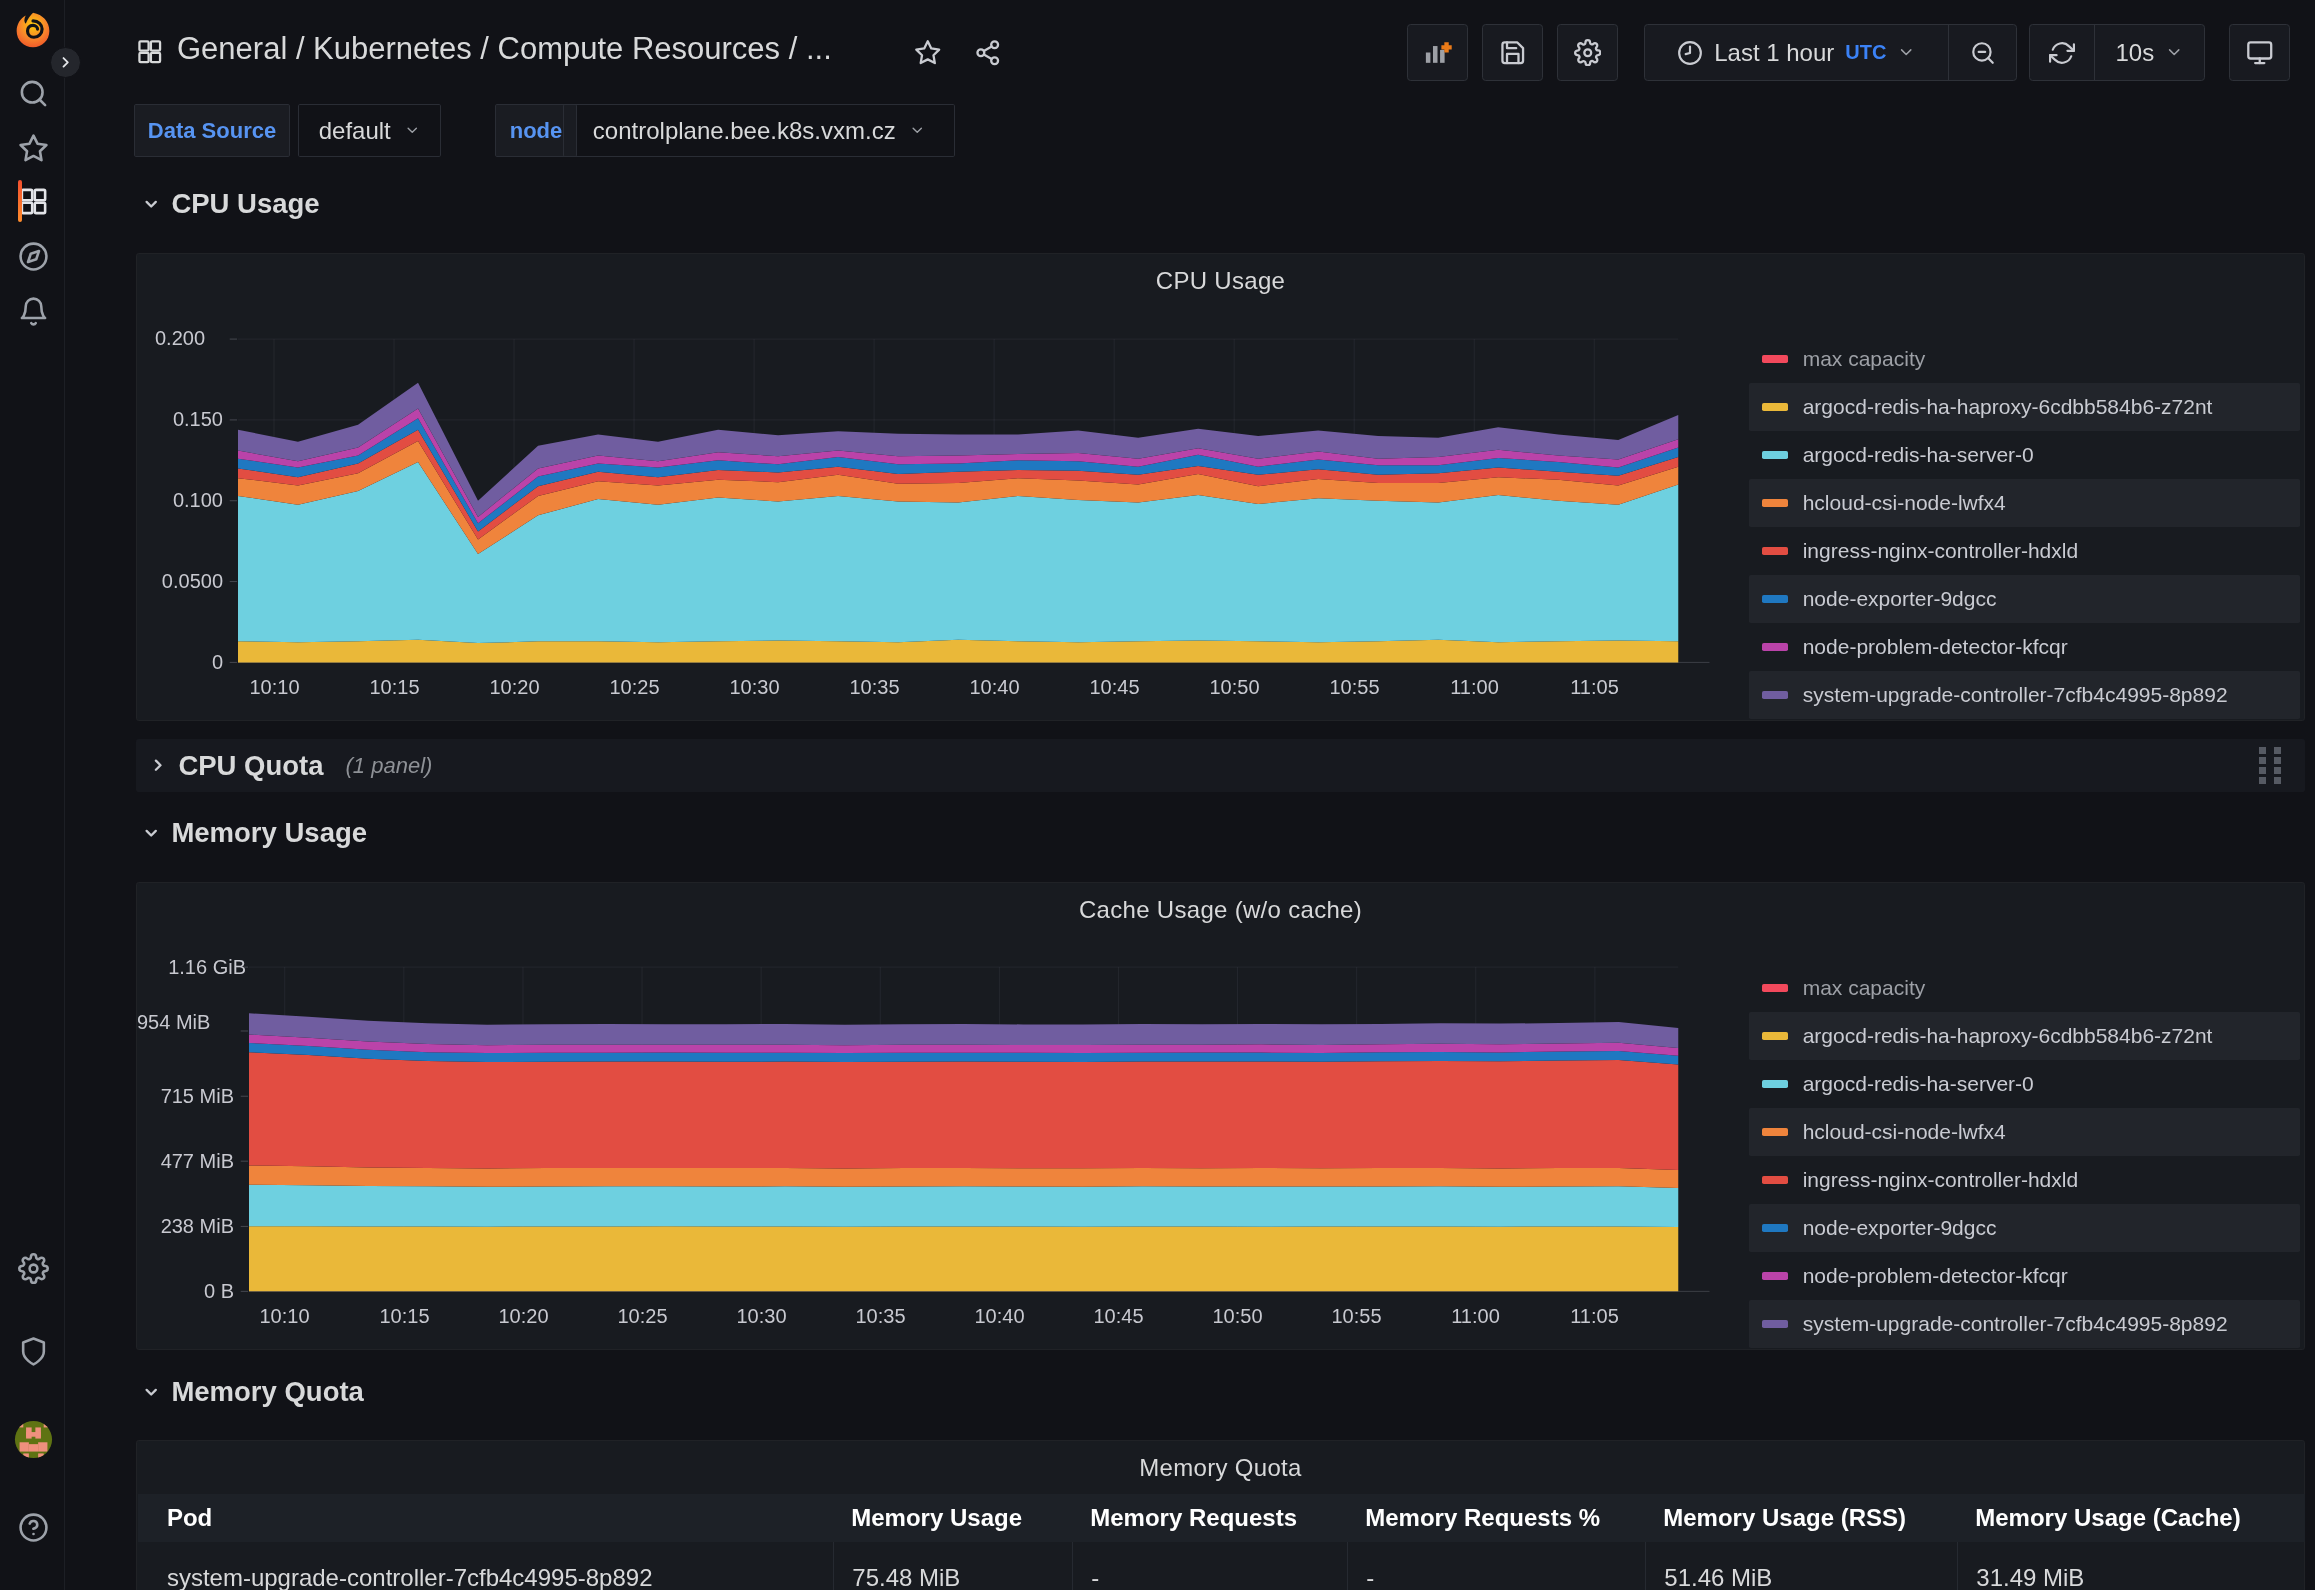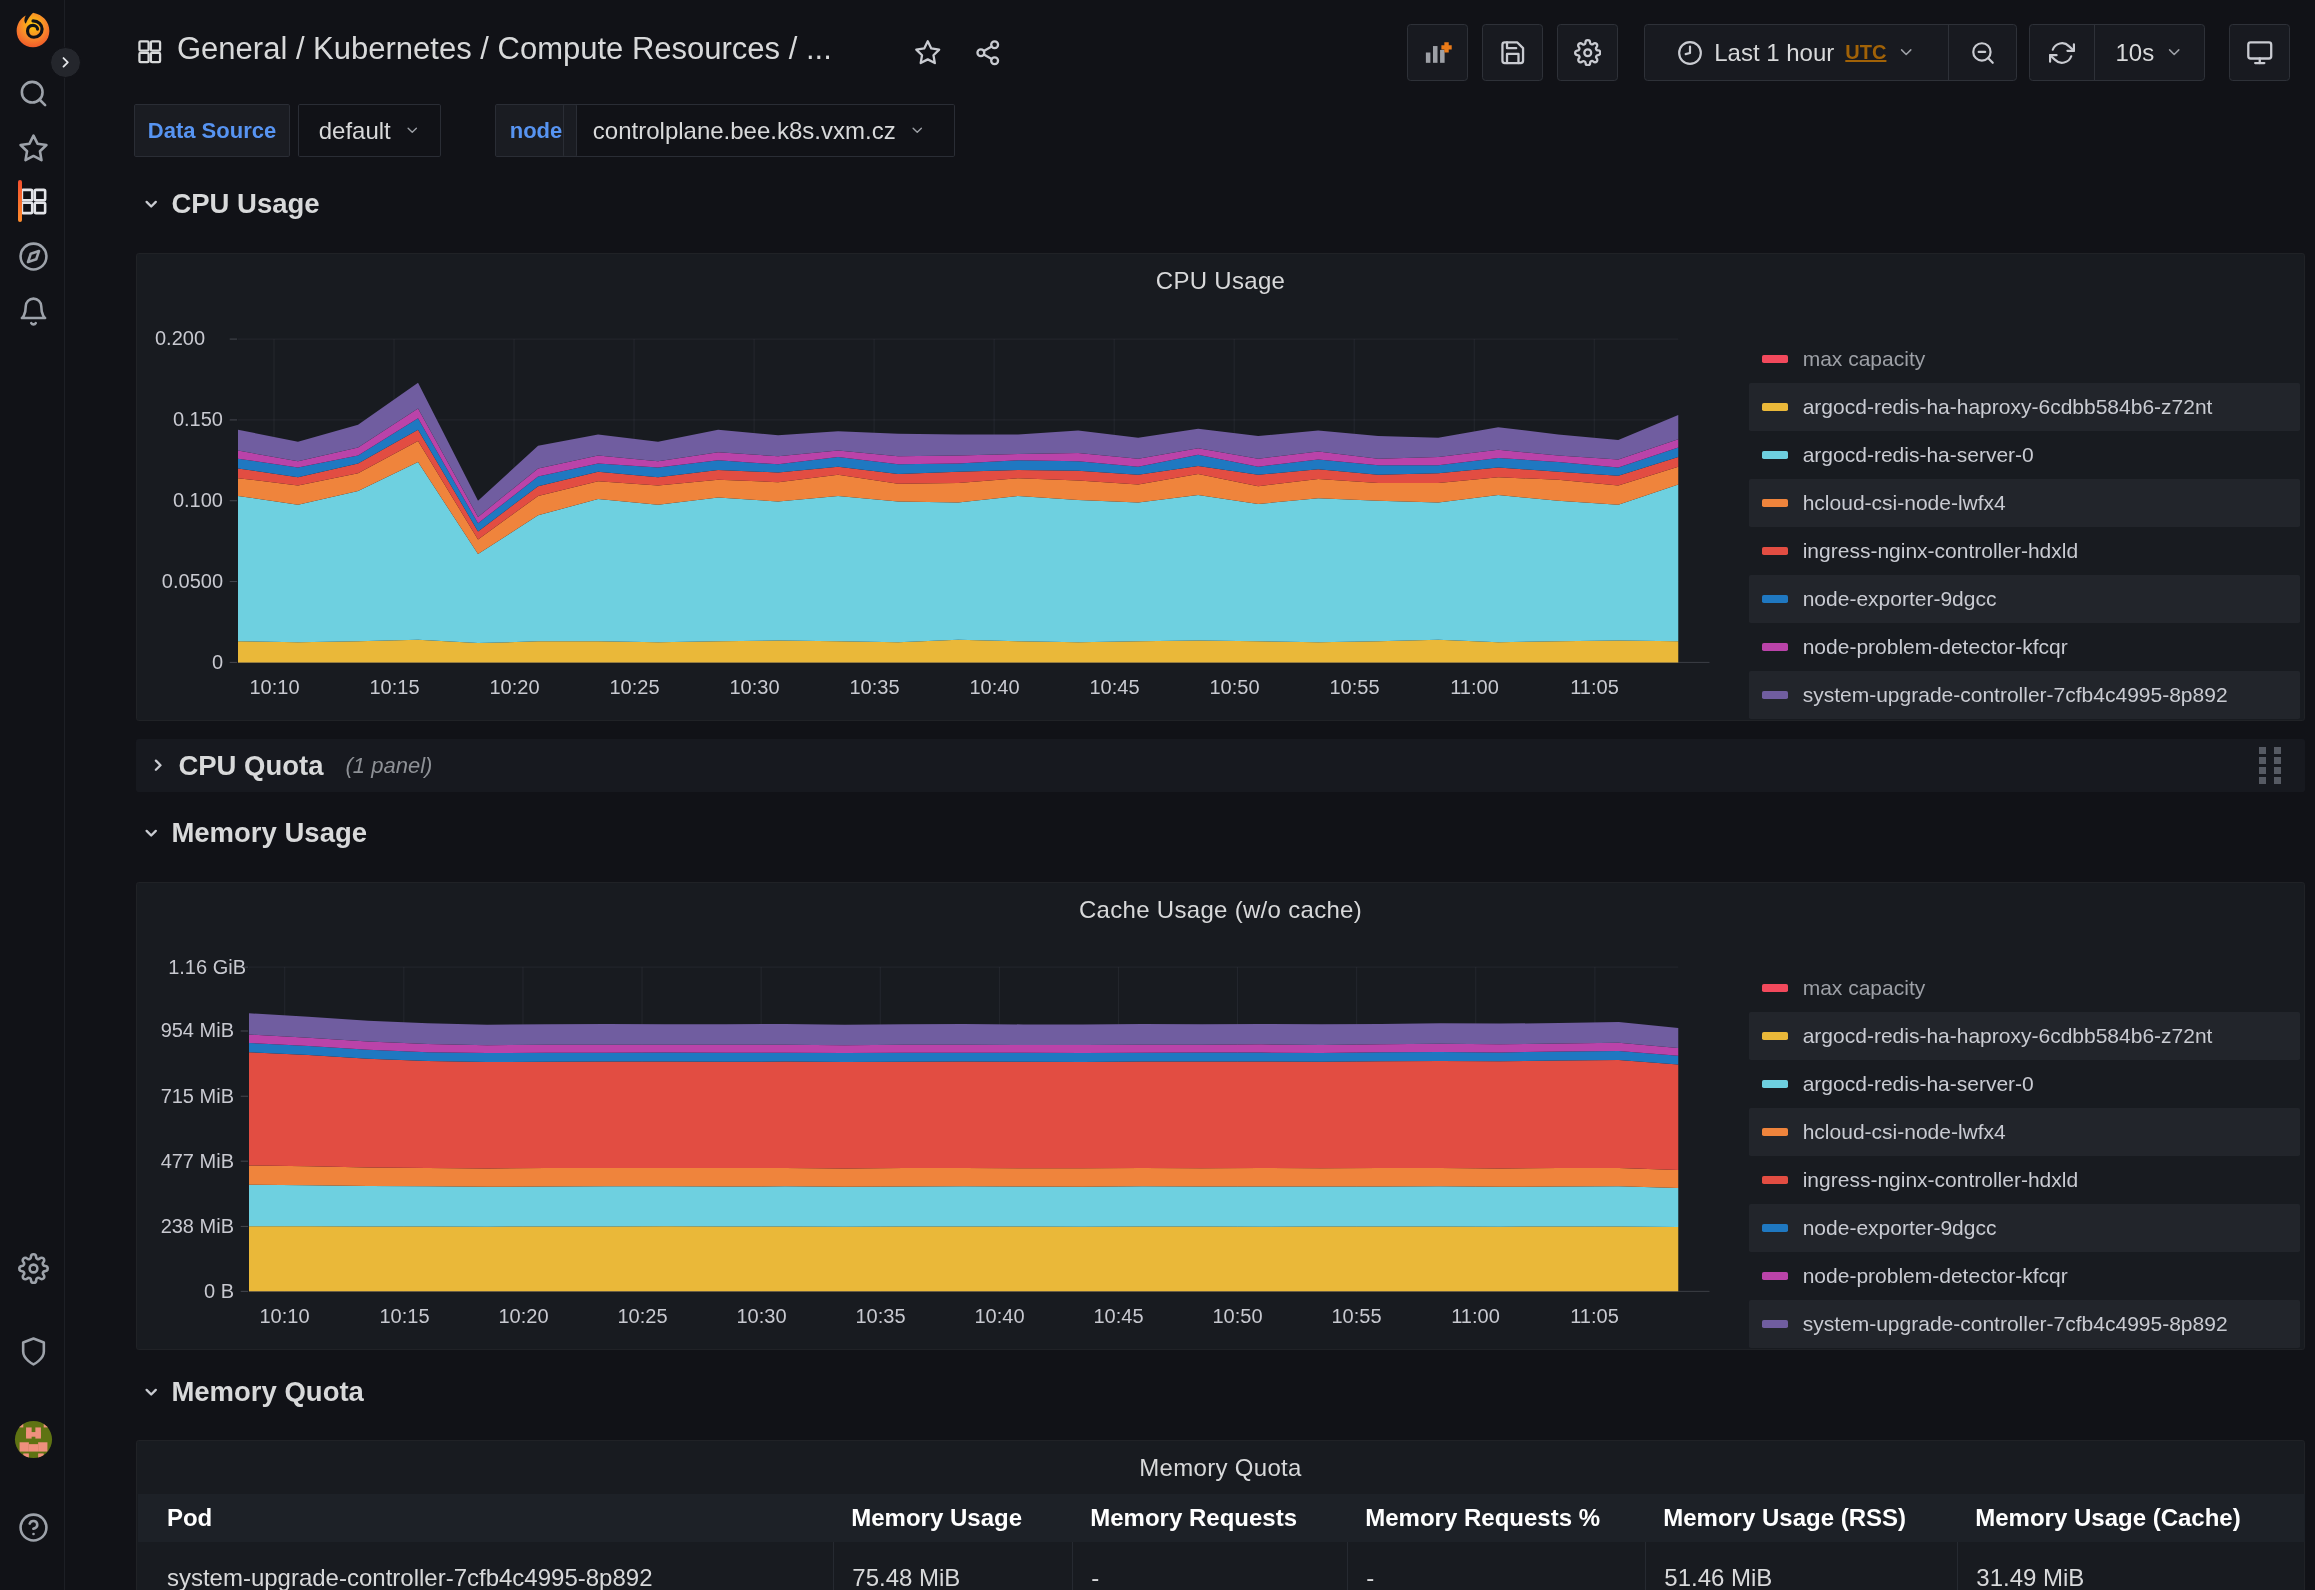--- a/index.html
+++ b/index.html
@@ -19,21 +19,21 @@
   .expand-btn { position:absolute; left:50px; top:47px; width:31px; height:31px; border-radius:50%; background:#24262C; border:1.8px solid #111217; display:flex; align-items:center; justify-content:center; cursor:pointer; z-index:9; }
   
   .main { position:absolute; left:65px; top:0; width:2251px; height:100%; }
   .breadcrumb-text { position:absolute; left:112px; top:31px; font-size:31px; font-weight:500; color:#D8D9DA; white-space:nowrap; }
   .hdr-icon { position:absolute; top:39px; }
   .btn { position:absolute; top:24px; height:57px; background:#181A20; border:0.9px solid #2E3138; border-radius:3.7px; display:flex; align-items:center; justify-content:center; cursor:pointer; }
   .btn-group { padding:0; }
   .btn-seg { height:100%; display:flex; align-items:center; justify-content:center; gap:11px; padding:0 16.5px; }
   .btn-seg + .btn-seg { border-left:0.9px solid #2E3138; }
   .tp-text { font-size:24px; font-weight:500; color:#D8D9DA; }
-  .tp-utc { font-size:20px; font-weight:700; color:#a16207;text-decoration:underline; }
+  .tp-utc { font-size:20px; font-weight:700; color:#3b82f6; }
   
   .chip { position:absolute; top:104px; height:53px; border:0.9px solid #2A2D35; border-radius:1.8px; display:flex; align-items:center; justify-content:center; cursor:pointer; }
   .chip-label { background:#1A1C22; color:#5794F2; font-weight:700; font-size:22px; }
   .chip-value { background:transparent; color:#D8D9DA; font-size:24px; gap:13px; padding:0 16.5px; }
   
   .section-head { position:absolute; left:77px; display:flex; align-items:center; gap:11px; cursor:pointer; }
   .section-head .title { font-size:27.5px; font-weight:700; color:#D8D9DA; }
   
   .panel { position:absolute; left:71px; width:2169px; background:#181B20; border:0.9px solid #202226; border-radius:2.8px; }
   .panel-title { position:absolute; left:0; top:13px; width:100%; text-align:center; font-size:24px; font-weight:500; color:#D8D9DA; letter-spacing:0.3px; }
@@ -411,21 +411,21 @@
         <polygon points="0.0,216.0 64.8,216.9 129.7,218.1 194.5,218.7 259.3,219.3 324.2,218.7 389.0,218.7 453.8,218.7 518.7,218.7 583.5,218.7 648.3,219.3 713.2,218.7 778.0,218.7 842.8,219.0 907.7,219.0 972.5,218.7 1037.3,219.0 1102.2,218.7 1167.0,219.0 1231.8,218.7 1296.7,218.7 1361.5,219.3 1426.3,218.7 1491.2,218.7 1556.0,220.8 1556.0,240.4 1491.2,238.6 1426.3,238.9 1361.5,239.2 1296.7,238.6 1231.8,238.9 1167.0,238.9 1102.2,238.9 1037.3,238.9 972.5,238.6 907.7,239.2 842.8,238.9 778.0,238.6 713.2,238.9 648.3,239.2 583.5,238.6 518.7,238.9 453.8,238.6 389.0,238.6 324.2,238.9 259.3,239.2 194.5,238.6 129.7,238.3 64.8,237.4 0.0,236.8" fill="#EF843C"></polygon>
         <polygon points="0.0,92.7 64.8,95.7 129.7,99.8 194.5,102.2 259.3,103.4 324.2,103.1 389.0,102.8 453.8,102.8 518.7,103.1 583.5,102.8 648.3,103.4 713.2,103.1 778.0,102.8 842.8,103.1 907.7,103.4 972.5,102.8 1037.3,102.8 1102.2,102.8 1167.0,103.1 1231.8,102.5 1296.7,102.2 1361.5,102.5 1426.3,101.6 1491.2,101.0 1556.0,106.1 1556.0,220.8 1491.2,218.7 1426.3,218.7 1361.5,219.3 1296.7,218.7 1231.8,218.7 1167.0,219.0 1102.2,218.7 1037.3,219.0 972.5,218.7 907.7,219.0 842.8,219.0 778.0,218.7 713.2,218.7 648.3,219.3 583.5,218.7 518.7,218.7 453.8,218.7 389.0,218.7 324.2,218.7 259.3,219.3 194.5,218.7 129.7,218.1 64.8,216.9 0.0,216.0" fill="#E24D42"></polygon>
         <polygon points="0.0,82.6 64.8,85.9 129.7,90.0 194.5,92.7 259.3,93.6 324.2,93.3 389.0,93.3 453.8,93.0 518.7,93.3 583.5,93.3 648.3,93.6 713.2,93.3 778.0,93.3 842.8,93.3 907.7,93.6 972.5,93.3 1037.3,93.0 1102.2,93.0 1167.0,93.6 1231.8,92.7 1296.7,92.4 1361.5,93.0 1426.3,91.8 1491.2,91.2 1556.0,96.6 1556.0,106.1 1491.2,101.0 1426.3,101.6 1361.5,102.5 1296.7,102.2 1231.8,102.5 1167.0,103.1 1102.2,102.8 1037.3,102.8 972.5,102.8 907.7,103.4 842.8,103.1 778.0,102.8 713.2,103.1 648.3,103.4 583.5,102.8 518.7,103.1 453.8,102.8 389.0,102.8 324.2,103.1 259.3,103.4 194.5,102.2 129.7,99.8 64.8,95.7 0.0,92.7" fill="#1F78C1"></polygon>
         <polygon points="0.0,73.4 64.8,77.0 129.7,81.1 194.5,83.8 259.3,85.0 324.2,84.4 389.0,84.4 453.8,84.4 518.7,84.4 583.5,84.4 648.3,85.0 713.2,84.4 778.0,84.4 842.8,84.7 907.7,84.7 972.5,84.4 1037.3,84.4 1102.2,84.1 1167.0,84.7 1231.8,84.1 1296.7,83.5 1361.5,84.1 1426.3,83.2 1491.2,82.3 1556.0,88.0 1556.0,96.6 1491.2,91.2 1426.3,91.8 1361.5,93.0 1296.7,92.4 1231.8,92.7 1167.0,93.6 1102.2,93.0 1037.3,93.0 972.5,93.3 907.7,93.6 842.8,93.3 778.0,93.3 713.2,93.3 648.3,93.6 583.5,93.3 518.7,93.3 453.8,93.0 389.0,93.3 324.2,93.3 259.3,93.6 194.5,92.7 129.7,90.0 64.8,85.9 0.0,82.6" fill="#BA43A9"></polygon>
         <polygon points="0.0,50.2 64.8,54.1 129.7,58.5 194.5,61.2 259.3,62.7 324.2,62.1 389.0,61.8 453.8,62.1 518.7,62.1 583.5,61.8 648.3,62.7 713.2,62.1 778.0,61.8 842.8,62.4 907.7,62.4 972.5,61.8 1037.3,62.1 1102.2,61.8 1167.0,62.1 1231.8,61.8 1296.7,61.2 1361.5,61.5 1426.3,60.9 1491.2,59.7 1556.0,66.3 1556.0,88.0 1491.2,82.3 1426.3,83.2 1361.5,84.1 1296.7,83.5 1231.8,84.1 1167.0,84.7 1102.2,84.1 1037.3,84.4 972.5,84.4 907.7,84.7 842.8,84.7 778.0,84.4 713.2,84.4 648.3,85.0 583.5,84.4 518.7,84.4 453.8,84.4 389.0,84.4 324.2,84.4 259.3,85.0 194.5,83.8 129.7,81.1 64.8,77.0 0.0,73.4" fill="#705DA0"></polygon>
       </svg>
       <div class="axis-label" style="left: 0px; width: 97px; top: 397px; text-align: right;">0 B</div>
       <div class="axis-label" style="left: 0px; width: 97px; top: 332px; text-align: right;">238 MiB</div>
       <div class="axis-label" style="left: 0px; width: 97px; top: 267px; text-align: right;">477 MiB</div>
       <div class="axis-label" style="left: 0px; width: 97px; top: 202px; text-align: right;">715 MiB</div>
-      <div class="axis-label" style="left: 0px; width: 97px; top: 136px; text-align: right;">954 MiB</div>
+      <div class="axis-label" style="left: 0px; width: 97px; top: 128px; text-align: left;">954 MiB</div>
       <div class="axis-label" style="left: 12px; width: 97px; top: 73px; text-align: right;">1.16 GiB</div>
       <div class="axis-label" style="left: 106px; width: 83px; top: 422px; text-align: center;">10:10</div>
       <div class="axis-label" style="left: 226px; width: 83px; top: 422px; text-align: center;">10:15</div>
       <div class="axis-label" style="left: 345px; width: 83px; top: 422px; text-align: center;">10:20</div>
       <div class="axis-label" style="left: 464px; width: 83px; top: 422px; text-align: center;">10:25</div>
       <div class="axis-label" style="left: 583px; width: 83px; top: 422px; text-align: center;">10:30</div>
       <div class="axis-label" style="left: 702px; width: 83px; top: 422px; text-align: center;">10:35</div>
       <div class="axis-label" style="left: 821px; width: 83px; top: 422px; text-align: center;">10:40</div>
       <div class="axis-label" style="left: 940px; width: 83px; top: 422px; text-align: center;">10:45</div>
       <div class="axis-label" style="left: 1059px; width: 83px; top: 422px; text-align: center;">10:50</div>

